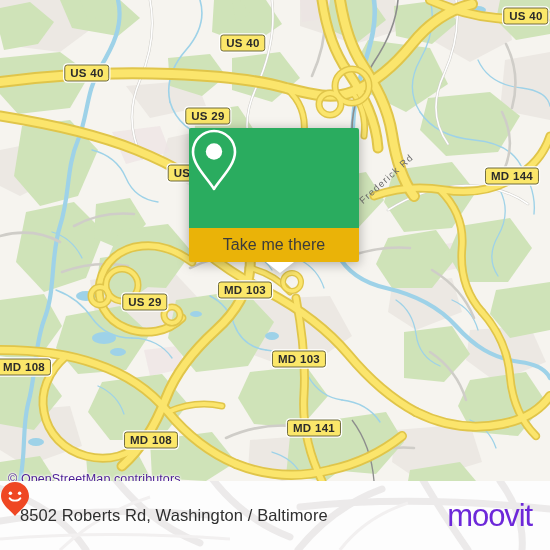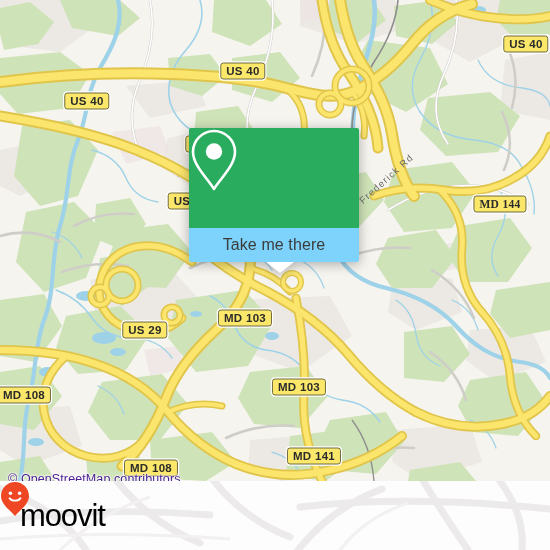--- a/index.html
+++ b/index.html
@@ -23,41 +23,40 @@
 
   
   .shield{
     position:absolute;z-index:22;
     background:#fbe76a;border:1.6px solid #6f6a3d;border-radius:3px;
     color:#2b2b2b;font-size:11.5px;font-weight:bold;
     padding:1px 5px 2px 5px;line-height:12px;
     white-space:nowrap;letter-spacing:.3px;
     box-shadow:0 0 0 1.2px #ffffff;
     transform:translate(-50%,-50%);
-    margin-top:28px;
   }
 
   
   .street-label{
     position:absolute;z-index:21;
     font-size:9.5px;color:#6a6a6a;letter-spacing:1.2px;
     white-space:nowrap;transform-origin:center center;
   }
 
   
   #callout{
     position:absolute;left:189px;top:128px;width:170px;z-index:40;
     filter:drop-shadow(0 2px 6px rgba(0,0,0,.30));
   }
   #callout-top{
     background:#2aac5f;height:100px;border-radius:2px 2px 0 0;
     display:flex;align-items:center;justify-content:center;
   }
   #callout-bottom{
-    background:#7dd3fc;height:34px;border-radius:0 0 2px 2px;
+    background:#eab308;height:34px;border-radius:0 0 2px 2px;
     display:flex;align-items:center;justify-content:center;
   }
   #callout-label{
     font-size:16px;color:#3c3c3c;letter-spacing:.1px;line-height:34px;
   }
   #callout-tail{
     position:absolute;left:77px;top:134px;width:0;height:0;
     border-left:14px solid transparent;border-right:14px solid transparent;
     border-top:11px solid #ffffff;
   }
@@ -71,21 +70,21 @@
   #footer-inner{
     position:absolute;left:0;top:0;width:550px;height:69px;
     display:flex;align-items:center;justify-content:space-between;
     padding:0 18px 0 20px;box-sizing:border-box;
   }
   #addr{
     font-size:16.5px;color:#2f2f2f;letter-spacing:.1px;white-space:nowrap;
   }
   #brand{display:flex;align-items:center;gap:3px;}
   #brand-word{
-    font-size:31px;color:#000000;letter-spacing:-1.1px;
+    font-size:31px;color:#6d28d9;letter-spacing:-1.1px;
     line-height:31px;font-weight:normal;
   }
 </style>
 </head>
 <body>
 
 <div id="screen">
 
   <div id="map">
     <svg width="550" height="481" viewBox="0 0 550 481">
@@ -325,21 +324,21 @@
           </g>
       </g>
     </svg>
 
     <div id="shield-layer">
         <div class="shield" style="left: 243px; top: 43px;">US 40</div>
         <div class="shield" style="left: 87px; top: 73px;">US 40</div>
         <div class="shield" style="left: 526px; top: 16px;">US 40</div>
         <div class="shield" style="left: 208px; top: 116px;">US 29</div>
         <div class="shield" style="left: 182px; top: 173px;">US</div>
-        <div class="shield" style="left: 500px; top: 176px; font-family: Liberation Serif, serif;">MD 144</div>
+        <div class="shield" style="left: 512px; top: 176px;">MD 144</div>
         <div class="shield" style="left: 245px; top: 290px;">MD 103</div>
         <div class="shield" style="left: 145px; top: 302px;">US 29</div>
         <div class="shield" style="left: 299px; top: 359px;">MD 103</div>
         <div class="shield" style="left: 24px; top: 367px;">MD 108</div>
         <div class="shield" style="left: 314px; top: 428px;">MD 141</div>
         <div class="shield" style="left: 151px; top: 440px;">MD 108</div>
       </div>
 
     <div id="street-layer">
         <div class="street-label" style="left: 378px; top: 186px; transform: translate(-50%, -50%) rotate(-42deg);">Old Frederick Rd</div>
@@ -374,20 +373,21 @@
         <path d="M300,26 C370,18 450,18 550,28"></path>
         <path d="M500,0 C516,22 524,46 522,69"></path>
       </g>
       <g fill="none" stroke="#f2f0f0" stroke-width="3">
         <path d="M60,69 C84,46 112,28 150,16"></path>
         <path d="M340,69 C356,48 378,32 408,22"></path>
         <path d="M0,58 C70,52 150,52 230,58"></path>
       </g>
     </svg>
     <div id="footer-inner">
+      <div id="addr">8502 Roberts Rd, Washington / Baltimore</div>
       <div id="brand">
         <svg width="30" height="36" viewBox="0 0 30 36">
           <path d="M15 1 C7.3 1 1 7.3 1 15 C1 23.5 10 29 15 35 C20 29 29 23.5 29 15 C29 7.3 22.7 1 15 1 Z" fill="#ef4723"></path>
           <circle cx="10.4" cy="12.2" r="1.75" fill="#ffffff"></circle>
           <circle cx="19.6" cy="12.2" r="1.75" fill="#ffffff"></circle>
           <path d="M9.6 17.2 C11.6 20.4 18.4 20.4 20.4 17.2" fill="none" stroke="#ffffff" stroke-width="1.9" stroke-linecap="round"></path>
         </svg>
         <span id="brand-word">moovit</span>
       </div>
     </div>

